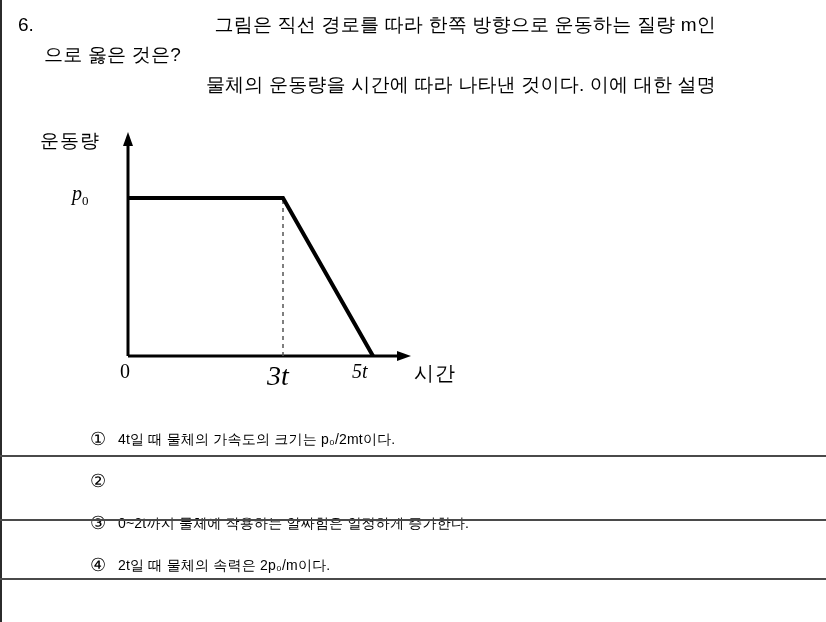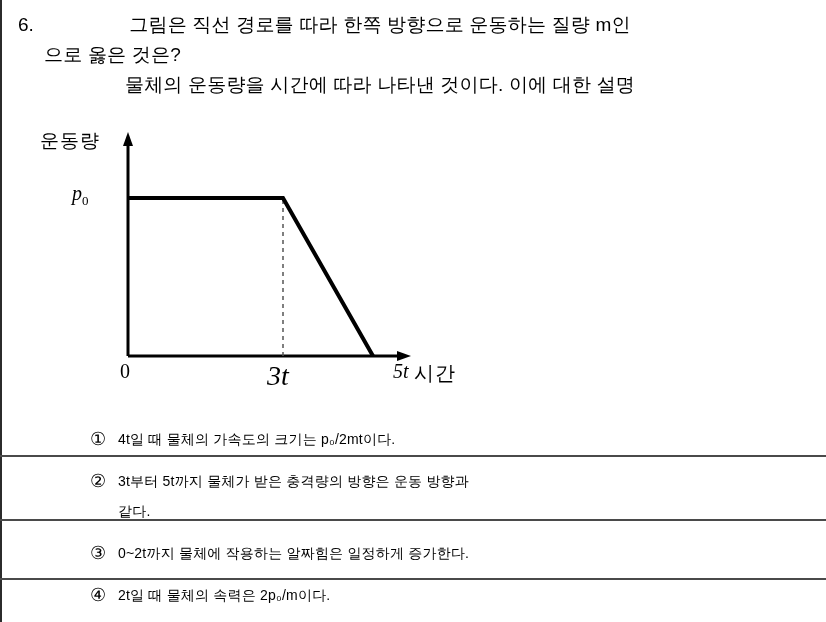--- a/index.html
+++ b/index.html
@@ -52,21 +52,21 @@
     letter-spacing: 0.2px;
     width: 672px;
     text-align: justify;
   }
   .q-text .line {
     display: block;
     white-space: nowrap;
   }
   .q-text .line.justify {
     display: flex;
-    justify-content: center;
+    justify-content: flex-end;
   }
 
   
   .figure {
     position: absolute;
     left: 40px;
     top: 128px;
     width: 470px;
     height: 270px;
   }
@@ -113,21 +113,20 @@
     font-family: "Liberation Serif", serif;
     font-style: italic;
   }
   .tick-5t {
     position: absolute;
     left: 312px;
     top: 232px;
     font-size: 20px;
     font-family: "Liberation Serif", serif;
     font-style: italic;
-    margin-left: 41px;
   }
   svg.plot {
     position: absolute;
     left: 0;
     top: 0;
   }
 
   
   .choices {
     position: absolute;
@@ -212,24 +211,20 @@
 
     <div class="choice">
       <div class="choice-mark">①</div>
       <div class="choice-text">
         <span class="line">4t일 때 물체의 가속도의 크기는 p₀/2mt이다.</span>
       </div>
     </div>
 
     <div class="choice">
       <div class="choice-mark">②</div>
-      <div class="choice-text">
-        <span class="line">3t부터 5t까지 물체가 받은 충격량의 방향은 운동 방향과</span>
-        <span class="line">같다.</span>
-      </div>
     </div>
 
     <div class="choice">
       <div class="choice-mark">③</div>
       <div class="choice-text">
         <span class="line">0~2t까지 물체에 작용하는 알짜힘은 일정하게 증가한다.</span>
       </div>
     </div>
 
     <div class="choice">

